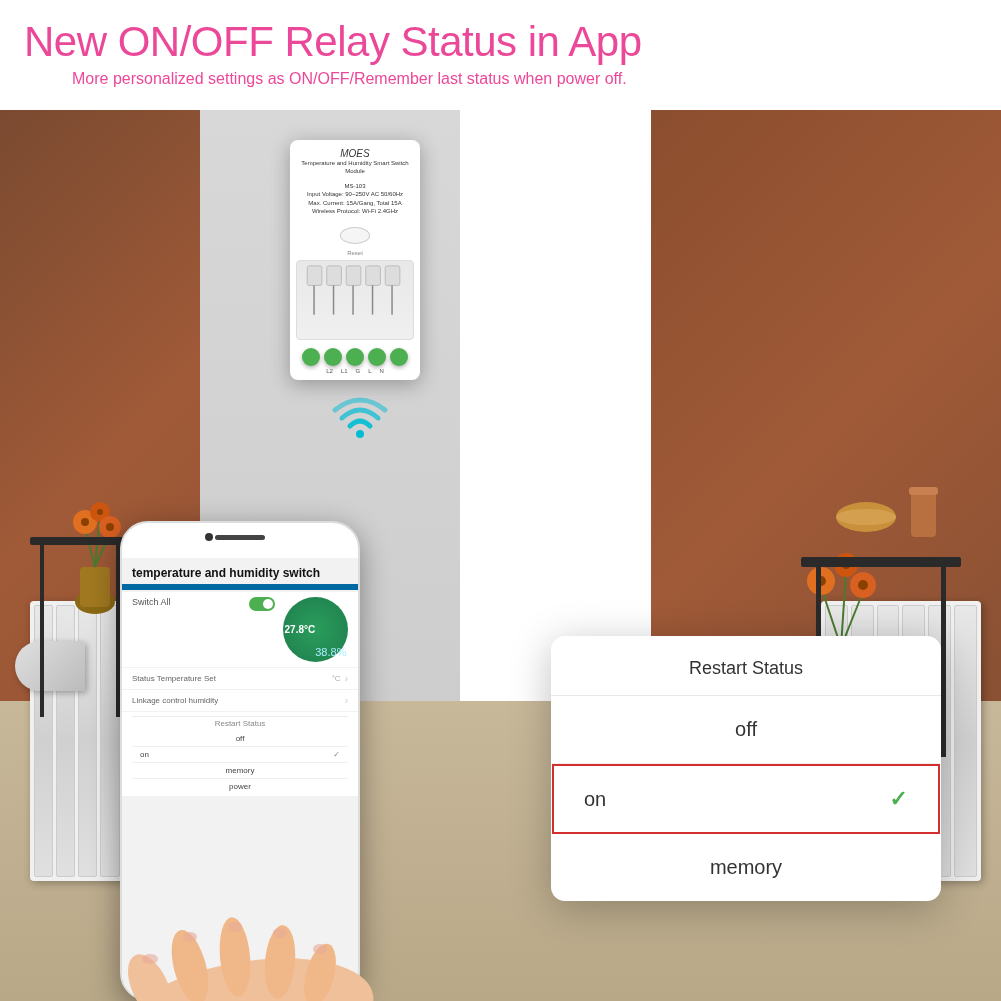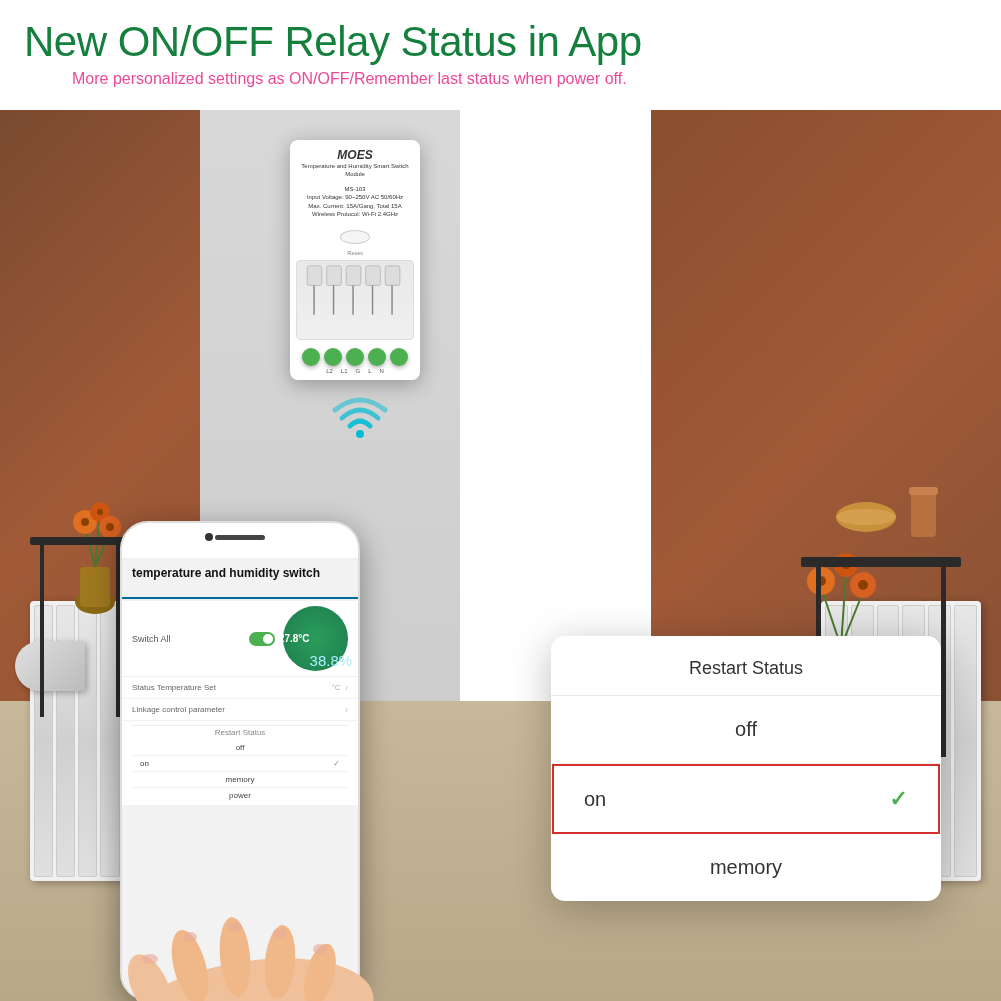--- a/index.html
+++ b/index.html
@@ -17,21 +17,21 @@
     .header {
       background: #fff;
       padding: 18px 24px 12px 24px;
       position: relative;
       z-index: 10;
     }
 
     .main-title {
       font-size: 42px;
       font-weight: 400;
-      color: #15803d;
+      color: #ec4899;
       line-height: 1.15;
       letter-spacing: -0.5px;
     }
 
     .subtitle {
       font-size: 16px;
       color: #ec4899;
       margin-top: 4px;
       font-weight: 400;
       margin-left: 48px;
@@ -127,22 +127,22 @@
 
     .module-text {
       font-size: 6px;
       color: #333;
       text-align: center;
       line-height: 1.4;
       margin-bottom: 6px;
     }
 
     .module-brand {
-      font-size: 12px;
-      font-weight: bold;
+      font-size: 10px;
+      font-weight: normal;
       color: #333;
       font-style: italic;
     }
 
     .module-reset {
       width: 30px; height: 30px;
       border-radius: 50%;
       border: 1px solid #ccc;
       margin: 6px auto;
       background: #f5f5f5;
@@ -392,45 +392,45 @@
   <div style="position:absolute; bottom:-10px; left:120px; z-index:8;">
 
     <div style="position:relative; width:250px; height:490px;">
       <div style="width:240px; height:480px; background:#fff; border-radius:28px; box-shadow: 0 8px 30px rgba(0,0,0,0.4); position:relative; overflow:hidden; border:2px solid #ddd;">
 
         <div style="position:absolute; top:12px; left:50%; transform:translateX(-50%); width:50px; height:5px; background:#444; border-radius:3px; z-index:10;"></div>
         <div style="position:absolute; top:10px; left:50%; transform:translateX(-35px); width:8px; height:8px; background:#333; border-radius:50%; z-index:10;"></div>
 
         <div style="position:absolute; top:35px; left:0; right:0; bottom:0; background:#f2f2f2;">
 
-          <div style="background:#f2f2f2; padding:8px 10px 17px; border-bottom:2px solid #0369a1;">
+          <div style="background:#f2f2f2; padding:8px 10px 4px; border-bottom:6px solid #0369a1;">
             <div style="font-size:12px; font-weight:600; color:#111;">temperature and humidity switch</div>
           </div>
 
-          <div style="display:flex; align-items:center; padding:5px 10px; background:#fff; margin-top:2px;">
+          <div style="display:flex; padding:5px 10px; background:#fff; margin-top:2px;">
             <span style="font-size:9px; color:#555; flex:1;">Switch All</span>
 
             <div style="width:26px; height:14px; background:#4caf50; border-radius:7px; position:relative;">
               <div style="width:10px; height:10px; background:#fff; border-radius:50%; position:absolute; top:2px; right:2px;"></div>
             </div>
 
             <div style="width:65px; height:65px; background:radial-gradient(circle, #2a9d5c 0%, #1e7d4c 100%); border-radius:50%; display:flex; flex-direction:row; align-items:center; justify-content:center; margin-left:8px;">
               <span style="font-size:10px; color:#fff; font-weight:bold;">27.8°C</span>
-              <span style="font-size:15px; color:#aef;margin-top:44px;">38.8%</span>
+              <span style="font-size:11px; color:#aef;margin-top:44px;">38.8%</span>
             </div>
           </div>
 
           <div style="display:flex; align-items:center; padding:5px 10px; background:#fff; margin-top:1px;">
             <span style="font-size:8px; color:#666; flex:1;">Status Temperature Set</span>
             <span style="font-size:8px; color:#aaa;">°C</span>
             <span style="font-size:10px; color:#ccc; margin-left:4px;">›</span>
           </div>
 
           <div style="display:flex; align-items:center; padding:5px 10px; background:#fff; margin-top:1px;">
-            <span style="font-size:8px; color:#666; flex:1;">Linkage control parameter</span>
+            <span style="font-size:8px; color:#666; flex:1;">Linkage control humidity</span>
             <span style="font-size:10px; color:#ccc;">›</span>
           </div>
 
           <div style="background:#fff; margin-top:1px; padding:4px 10px 2px;">
             <div style="text-align:center; font-size:8px; color:#888; margin-bottom:3px; padding-top:2px; border-top:1px solid #eee;">Restart Status</div>
             <div style="text-align:center; font-size:8px; color:#444; padding:3px 0; border-bottom:1px solid #f0f0f0;">off</div>
             <div style="display:flex; justify-content:space-between; padding:3px 8px; border-bottom:1px solid #f0f0f0; font-size:8px; color:#444;">
               <span>on</span>
               <span style="color:#888;">✓</span>
             </div>

